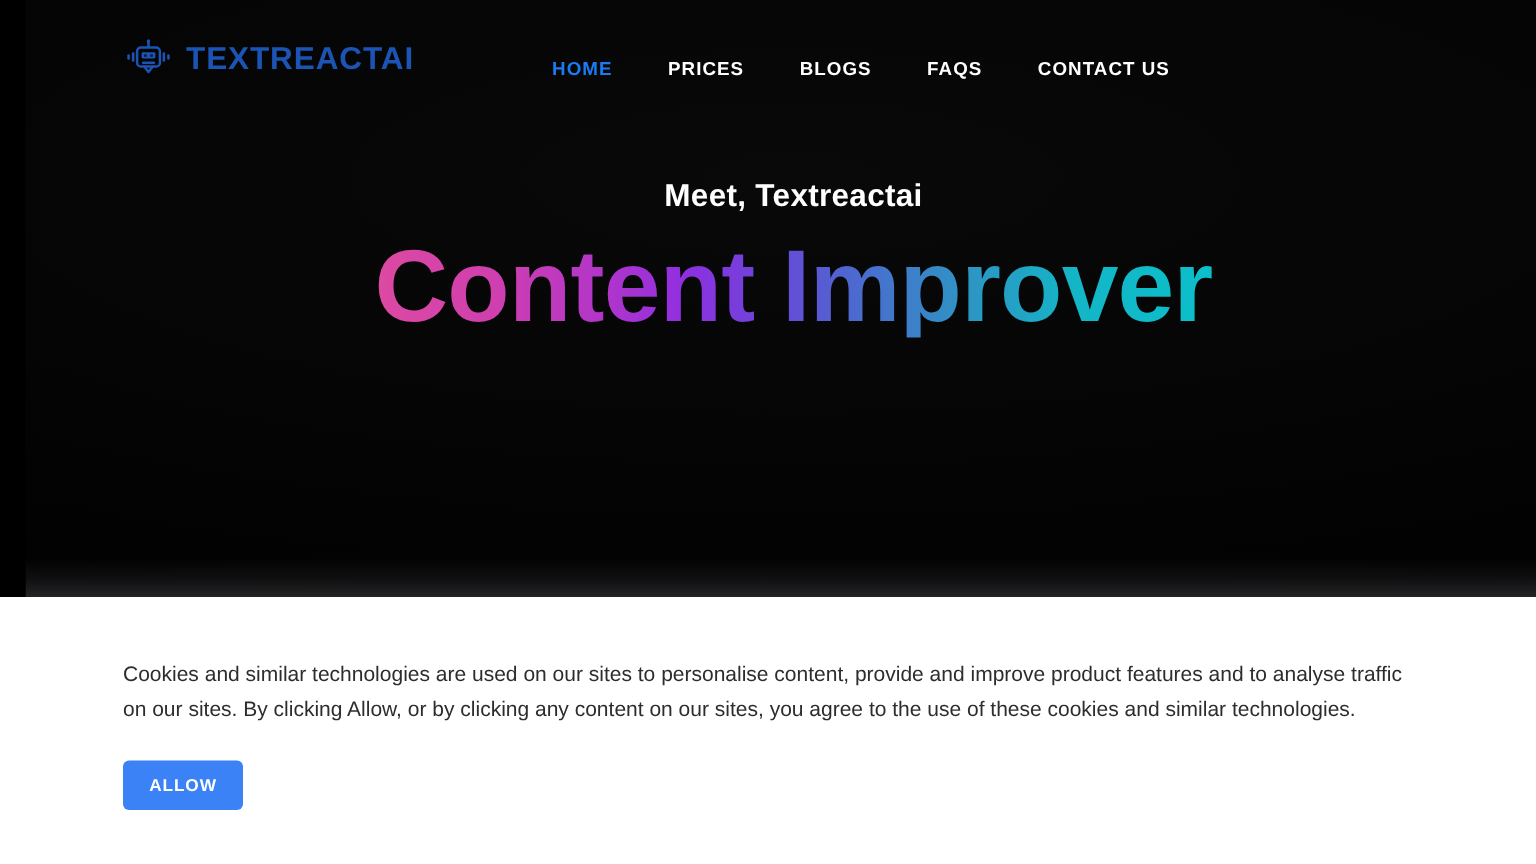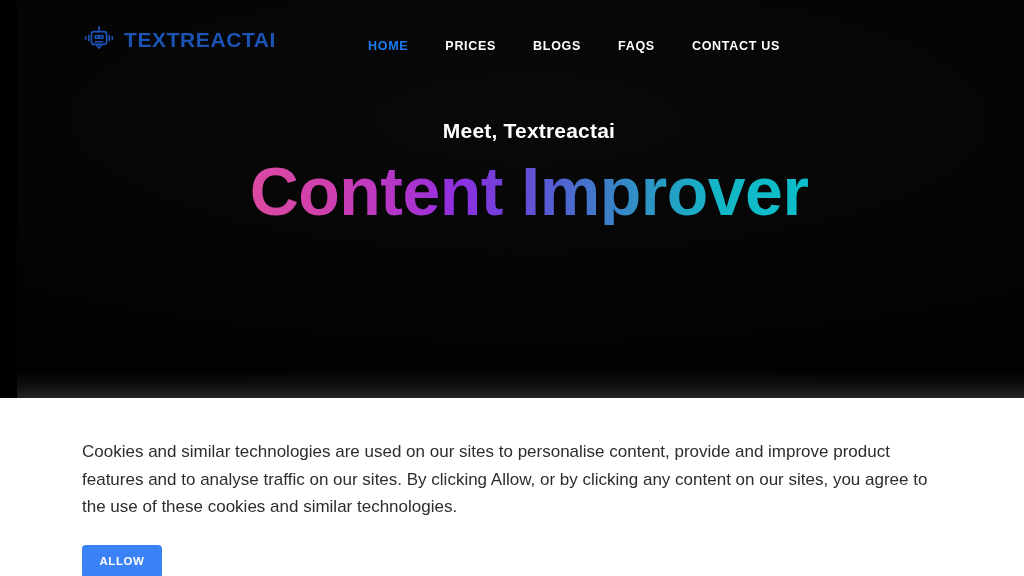--- a/index.html
+++ b/index.html
@@ -180,21 +180,21 @@
   
   .cookie-banner {
     position: absolute;
     left: 0; top: 398px;
     width: 1024px;
     height: 178px;
     background: #ffffff;
     padding: 40px 72px 0 82px;
   }
   .cookie-text {
-    font-size: 17px;
+    font-size: 14px;
     line-height: 1.62;
     color: #2d2d2d;
     max-width: 872px;
     font-weight: 400;
   }
   .btn-allow {
     margin-top: 24px;
     width: 80px;
     height: 33px;
     border-radius: 4px;

